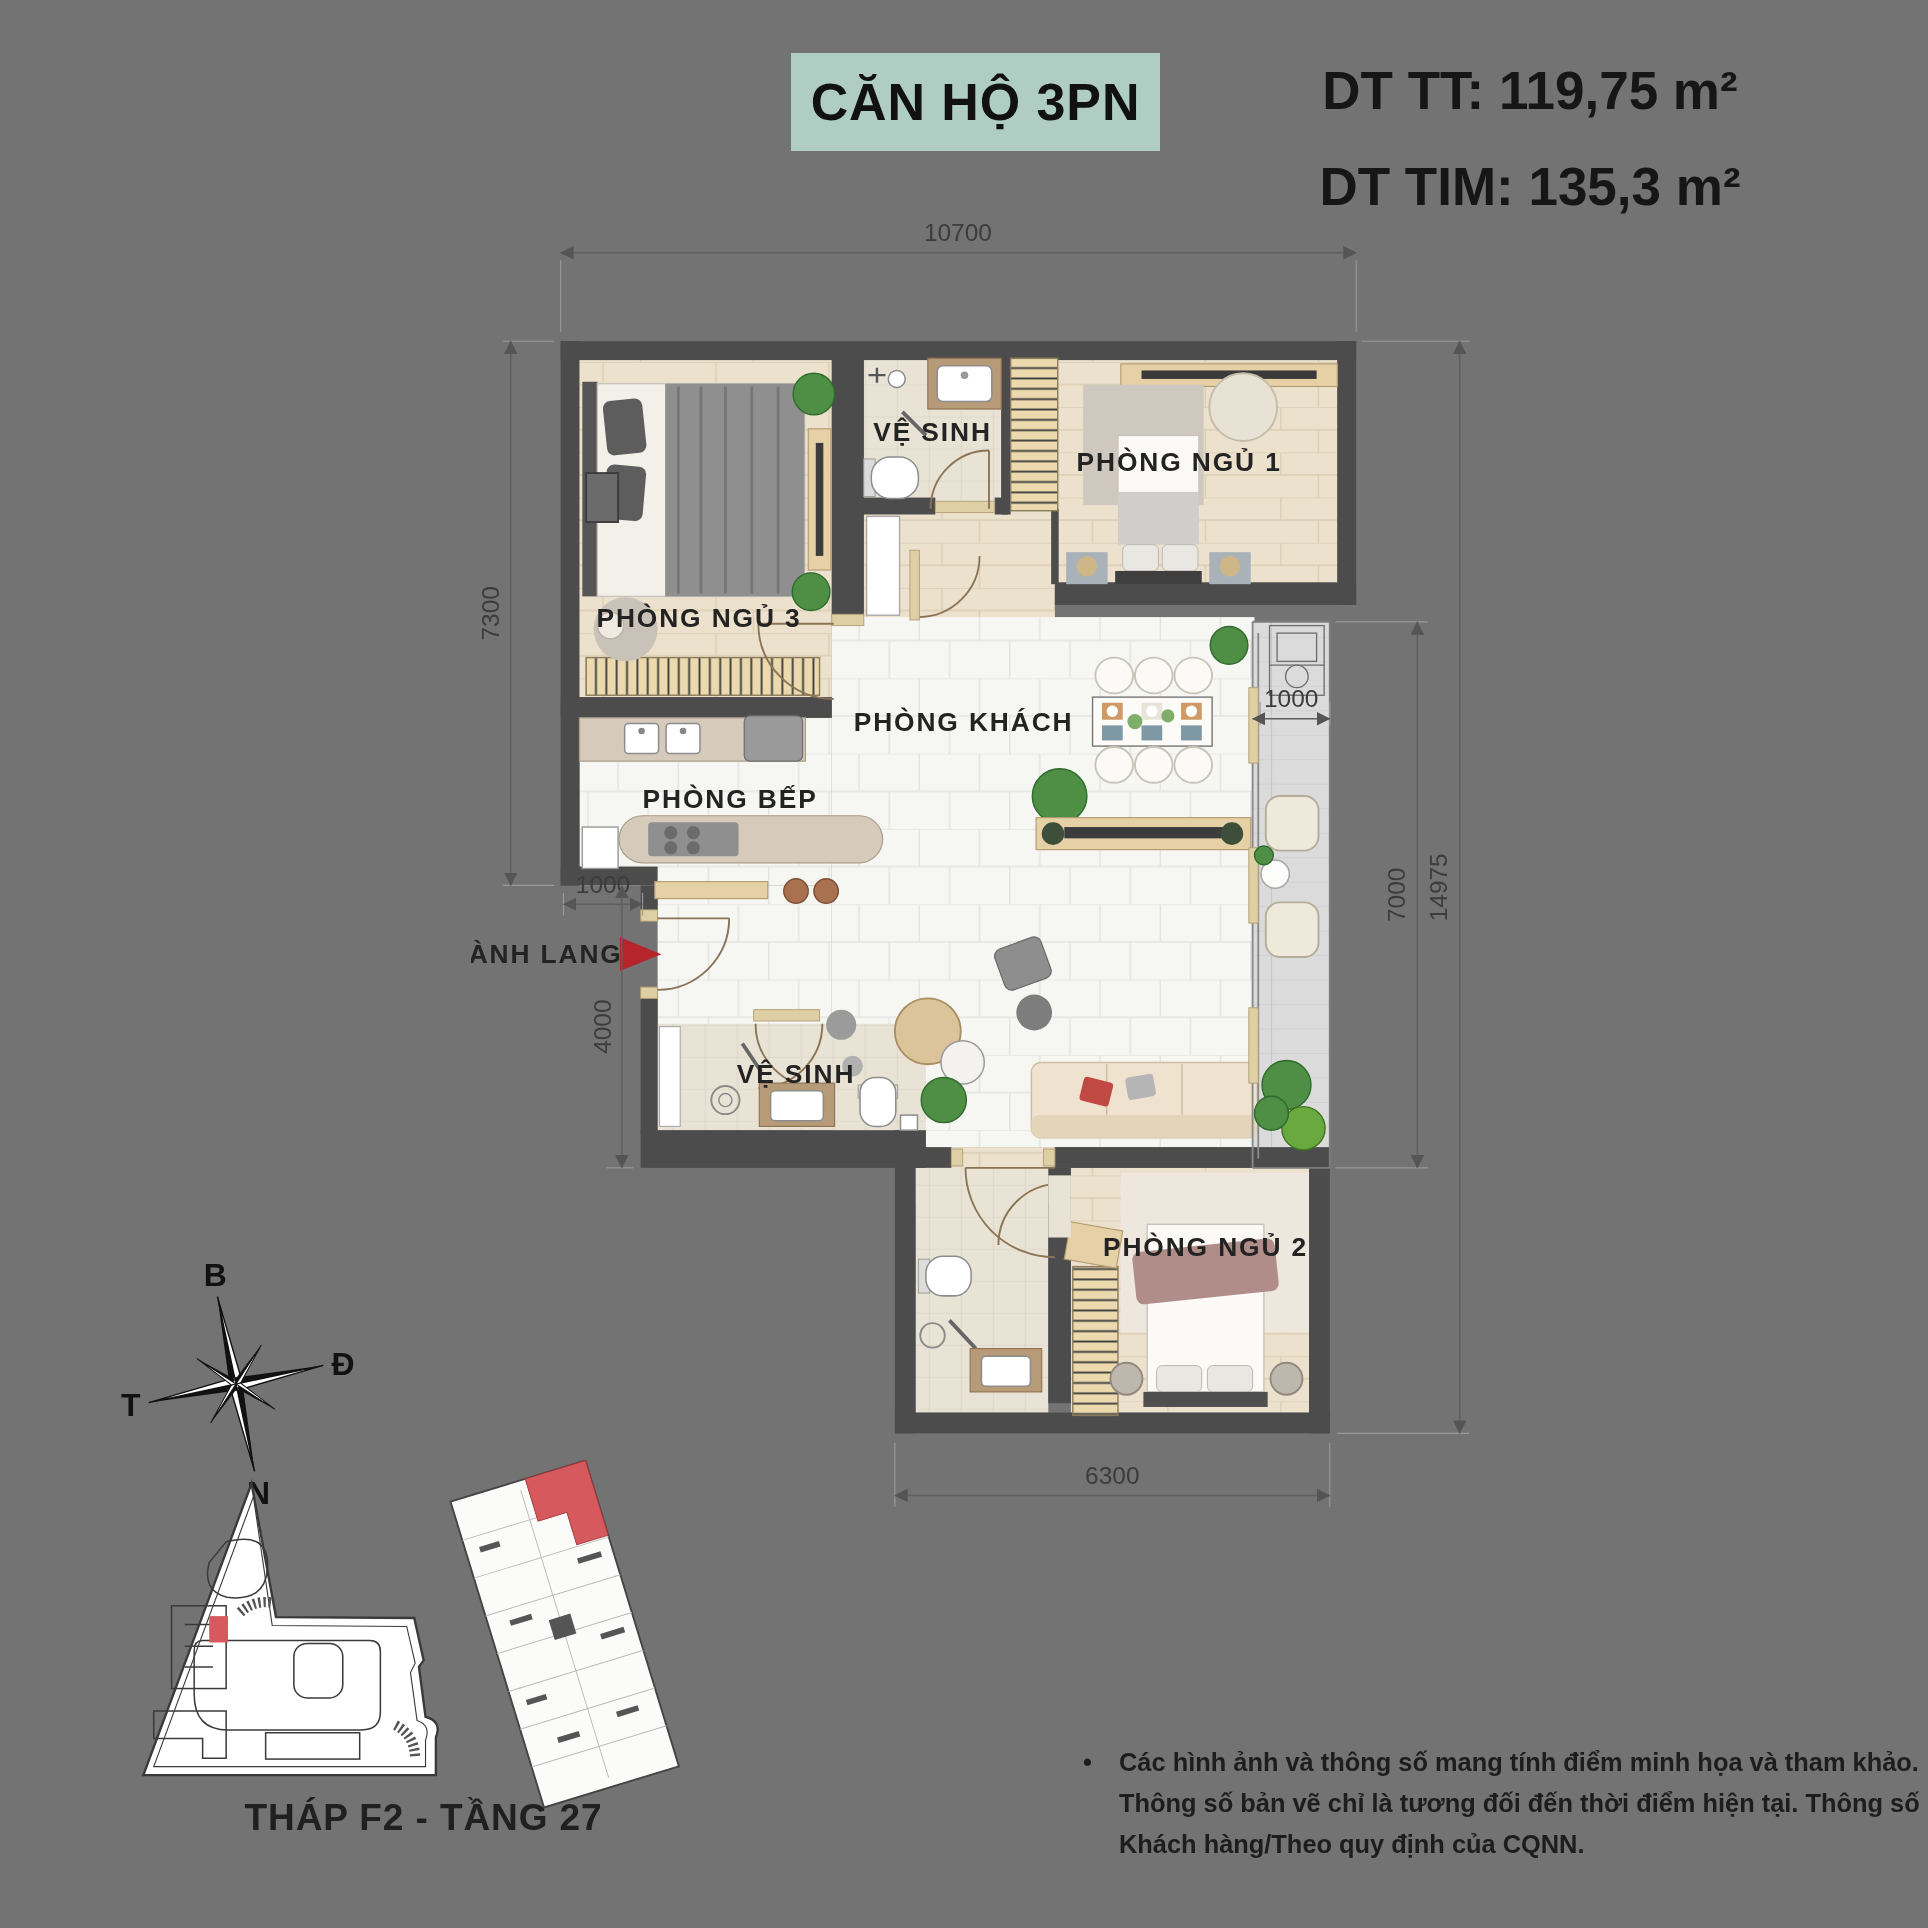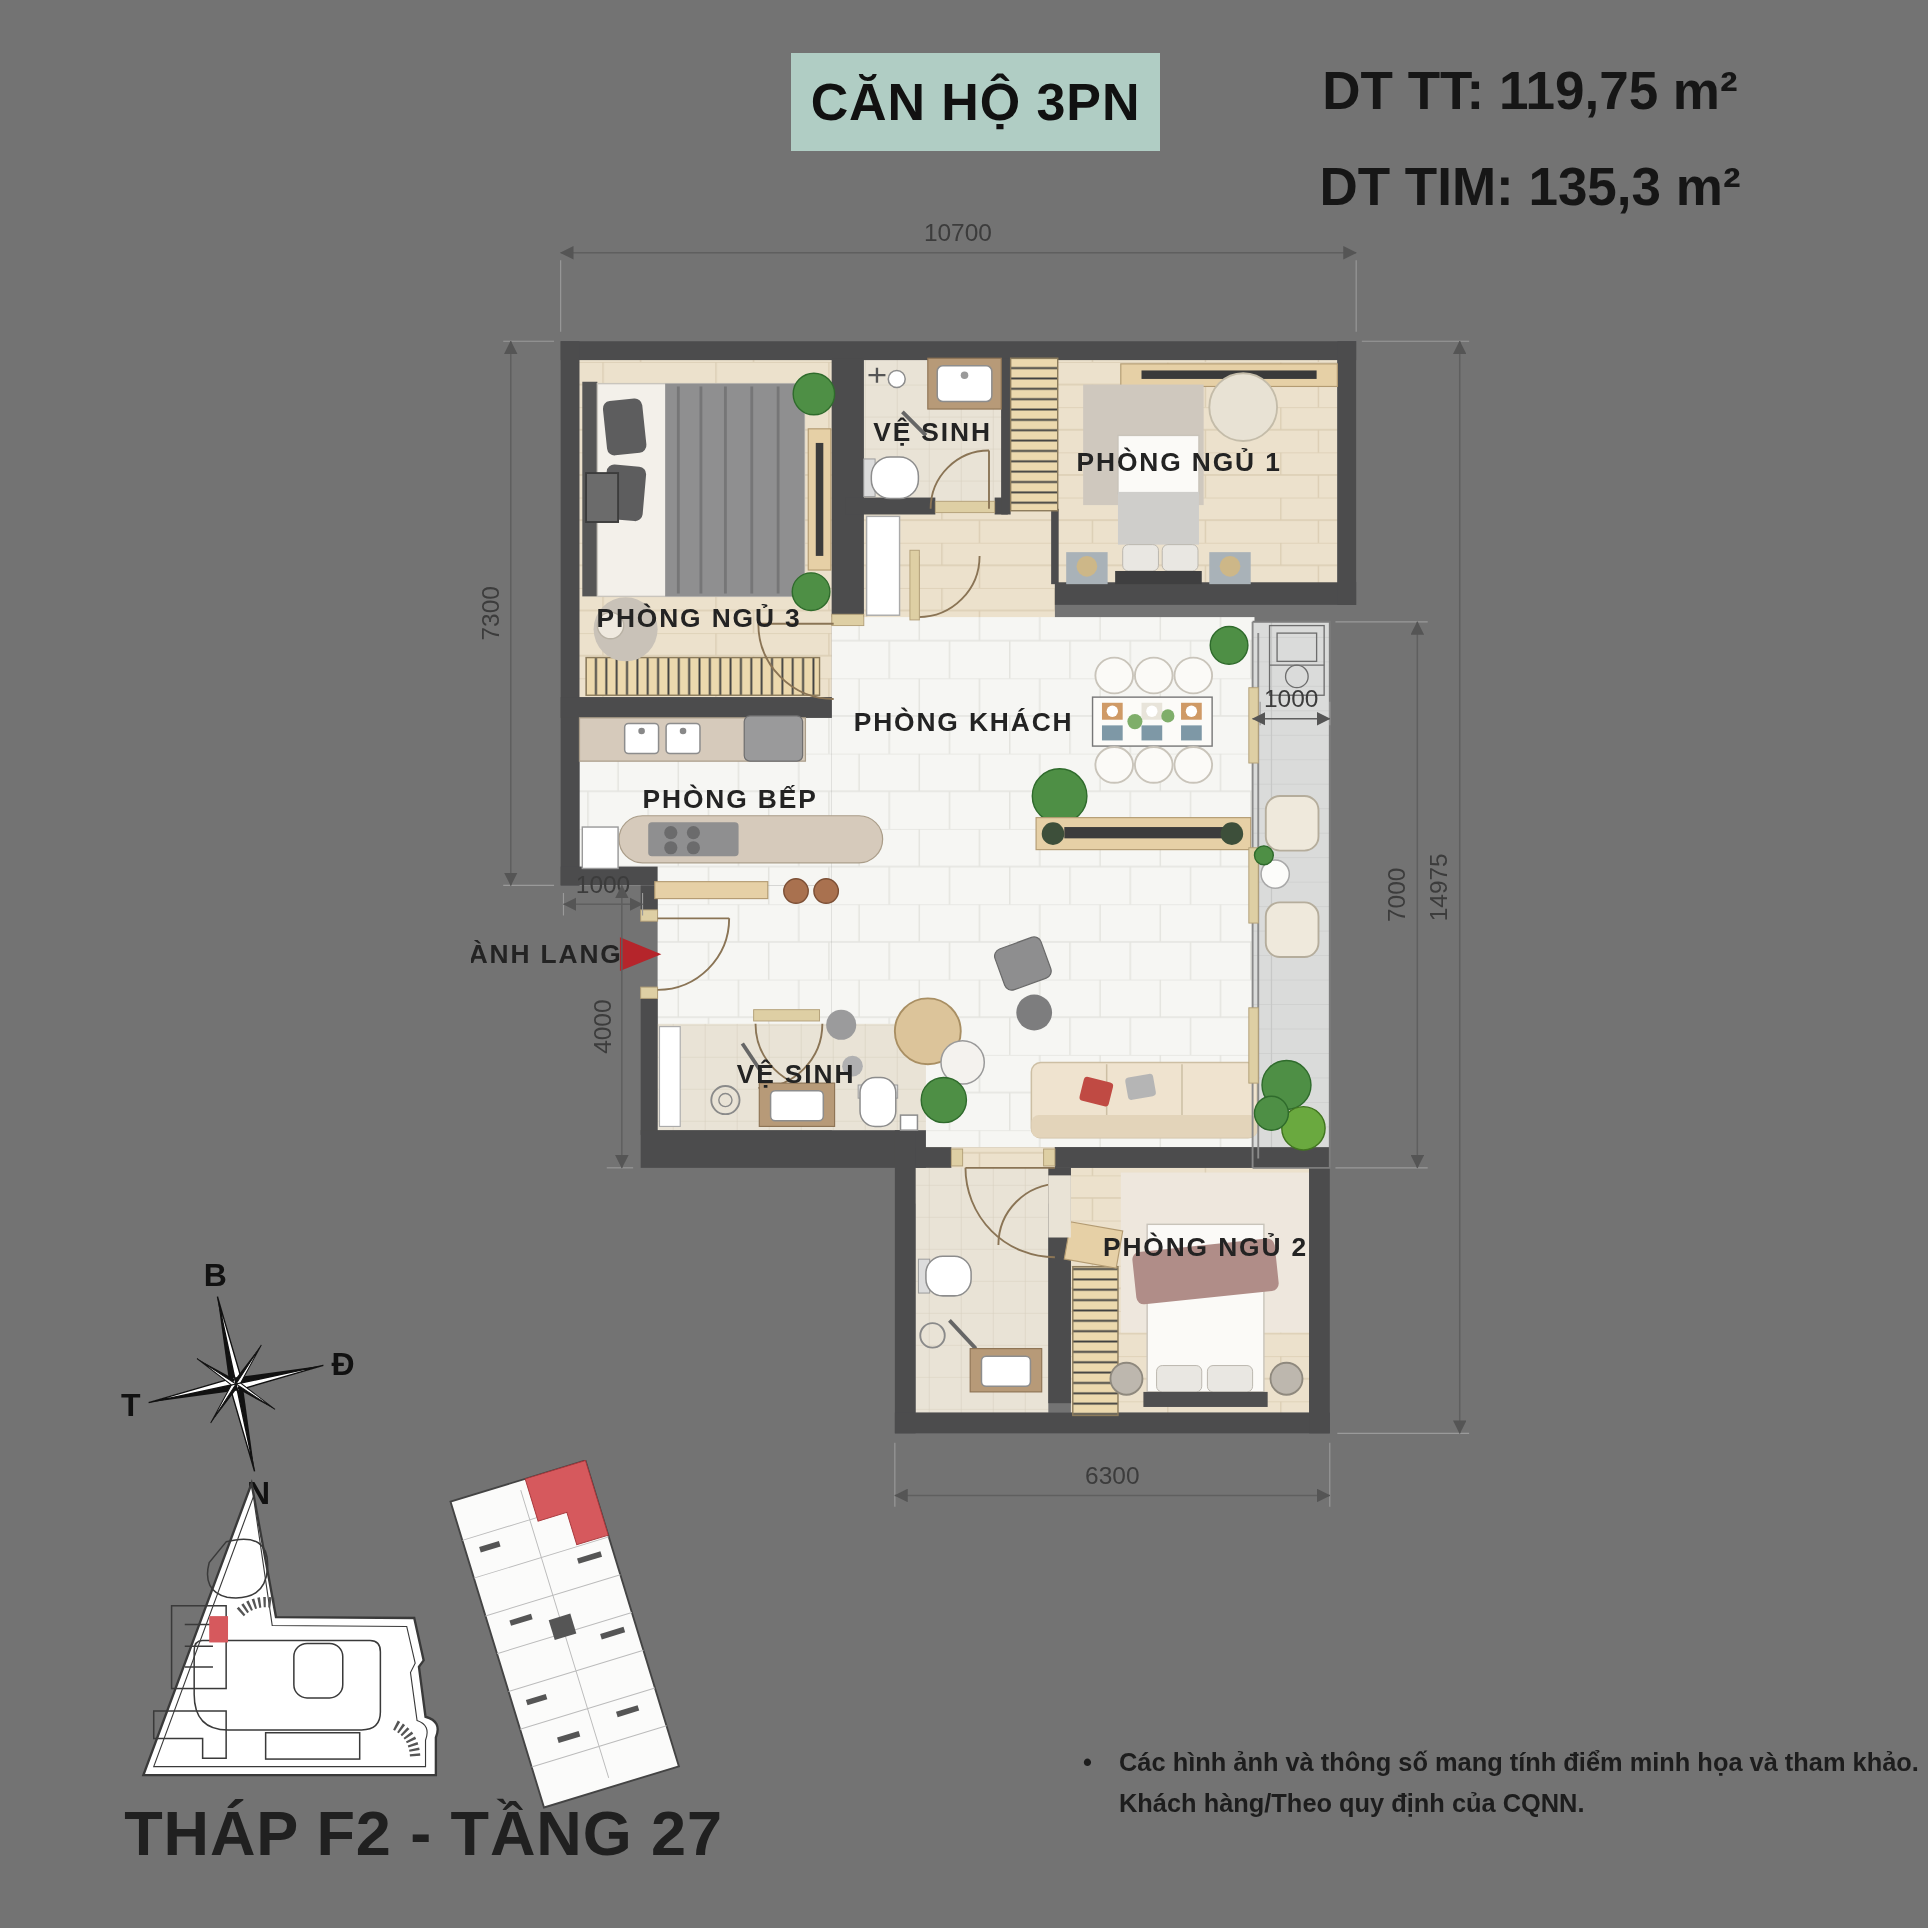--- a/index.html
+++ b/index.html
@@ -3,21 +3,21 @@
 <meta charset="utf-8">
 <style>
   html,body{margin:0;padding:0;background:#ffffff;}
   .page{position:relative;width:1928px;height:1928px;background:#737373;
         font-family:"Liberation Sans",sans-serif;overflow:hidden;}
   .abs{position:absolute;}
   .title-box{left:791px;top:53px;width:369px;height:98px;background:#b0cdc4;
              display:flex;align-items:center;justify-content:center;}
   .title-box span{font-size:52px;font-weight:bold;color:#111;letter-spacing:0.9px;}
   .area-line{left:1252px;width:556px;text-align:center;font-size:53px;font-weight:bold;color:#161616;}
-  .caption{left:122px;top:1797px;width:603px;text-align:center;font-size:63px;font-weight:bold;
+  .caption{left:122px;top:1797px;width:603px;text-align:center;font-size:37px;font-weight:bold;
            color:#202020;letter-spacing:0.9px;}
   .disclaimer{left:1083px;top:1742px;width:791px;font-size:25.4px;font-weight:bold;color:#1d1d1d;line-height:41px;}
   .disclaimer .row{display:flex;}
   .disclaimer .bullet{width:36px;flex:0 0 36px;}
   .disclaimer .ln{white-space:nowrap;}
   svg text{font-family:"Liberation Sans",sans-serif;}
   .rlabel{font-size:28px;font-weight:bold;letter-spacing:2px;fill:#232323;text-anchor:middle;}
   .dlabel{font-size:26px;fill:#3c3c3c;text-anchor:middle;}
   .clabel{font-size:34px;font-weight:bold;fill:#111;text-anchor:middle;}
   .wall{fill:#4c4c4d;}
@@ -405,19 +405,20 @@
     </g>
   </svg>
 
   <div class="abs caption">THÁP F2 - TẦNG 27</div>
 
   <div class="abs disclaimer">
     <div class="row">
       <div class="bullet">•</div>
       <div>
         <div class="ln">Các hình ảnh và thông số mang tính điểm minh họa và tham khảo.</div>
+        <div class="ln">Thông số bản vẽ chỉ là tương đối đến thời điểm hiện tại. Thông số</div>
         <div class="ln">Khách hàng/Theo quy định của CQNN.</div>
       </div>
     </div>
   </div>
 
 </div>
 
 
 </body></html>

